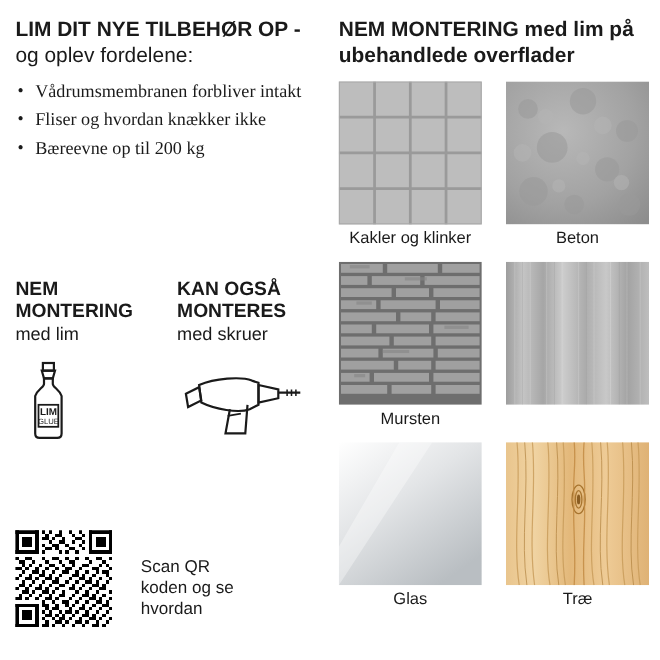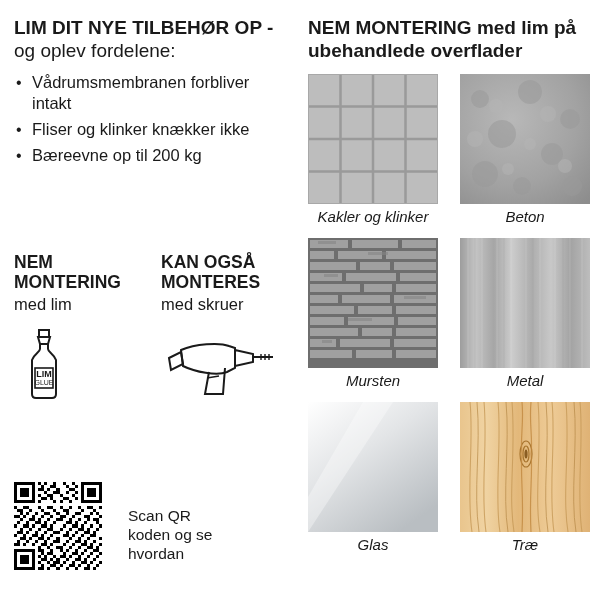--- a/index.html
+++ b/index.html
@@ -41,20 +41,21 @@
     list-style: none;
     margin: 8px 0 0 0;
     padding: 0;
   }
   .bullets li {
     position: relative;
     padding-left: 18px;
     font-size: 16.5px;
     line-height: 21px;
     margin-bottom: 5px;
+    font-family: Liberation Serif, serif;
   }
   .bullets li:before {
     content: "\2022";
     position: absolute;
     left: 2px;
     top: 0;
     font-size: 16px;
   }
 
   
@@ -134,34 +135,33 @@
     width: 130px;
     height: 130px;
     display: block;
     border: 0;
   }
   .surface-label {
     text-align: center;
     font-size: 15px;
     line-height: 18px;
     padding: 4px 0 8px 0;
-    font-style: italic;
   }
 </style>
 </head>
 <body>
 
 <div class="page">
 
   <div class="left-col">
     <h1 class="headline"><span class="bold">LIM DIT NYE TILBEHØR OP -</span><span> og oplev fordelene:</span></h1>
 
     <ul class="bullets">
       <li>Vådrumsmembranen forbliver intakt</li>
-      <li>Fliser og klinker knækker ikke</li>
+      <li>Fliser og hvordan knækker ikke</li>
       <li>Bæreevne op til 200 kg</li>
     </ul>
   </div>
 
   <div class="mount-row">
 
     <div class="mount-col">
       <p class="mount-title">NEM MONTERING</p>
       <p class="mount-sub">med lim</p>
       <div class="mount-art">
@@ -553,21 +553,20 @@
               <line x1="110" y1="0" x2="110" y2="130"></line>
             <line x1="122" y1="0" x2="122" y2="130"></line>
           </g>
           <g stroke="#7f7f7f" stroke-width="0.5" opacity="0.3">
             <line x1="15" y1="0" x2="15" y2="130"></line>
               <line x1="44" y1="0" x2="44" y2="130"></line>
             <line x1="73" y1="0" x2="73" y2="130"></line>
               <line x1="103" y1="0" x2="103" y2="130"></line>
           </g>
         </svg>
-        <div class="surface-label">Metal</div>
       </div>
 
       <div class="surface-cell">
         <svg class="swatch" viewBox="0 0 130 130">
           <defs>
             <linearGradient id="glassGrad" x1="0" y1="0" x2="0.7" y2="1">
               <stop offset="0%" stop-color="#ffffff"></stop>
               <stop offset="45%" stop-color="#e3e5e7"></stop>
               <stop offset="100%" stop-color="#b9bec2"></stop>
             </linearGradient>

